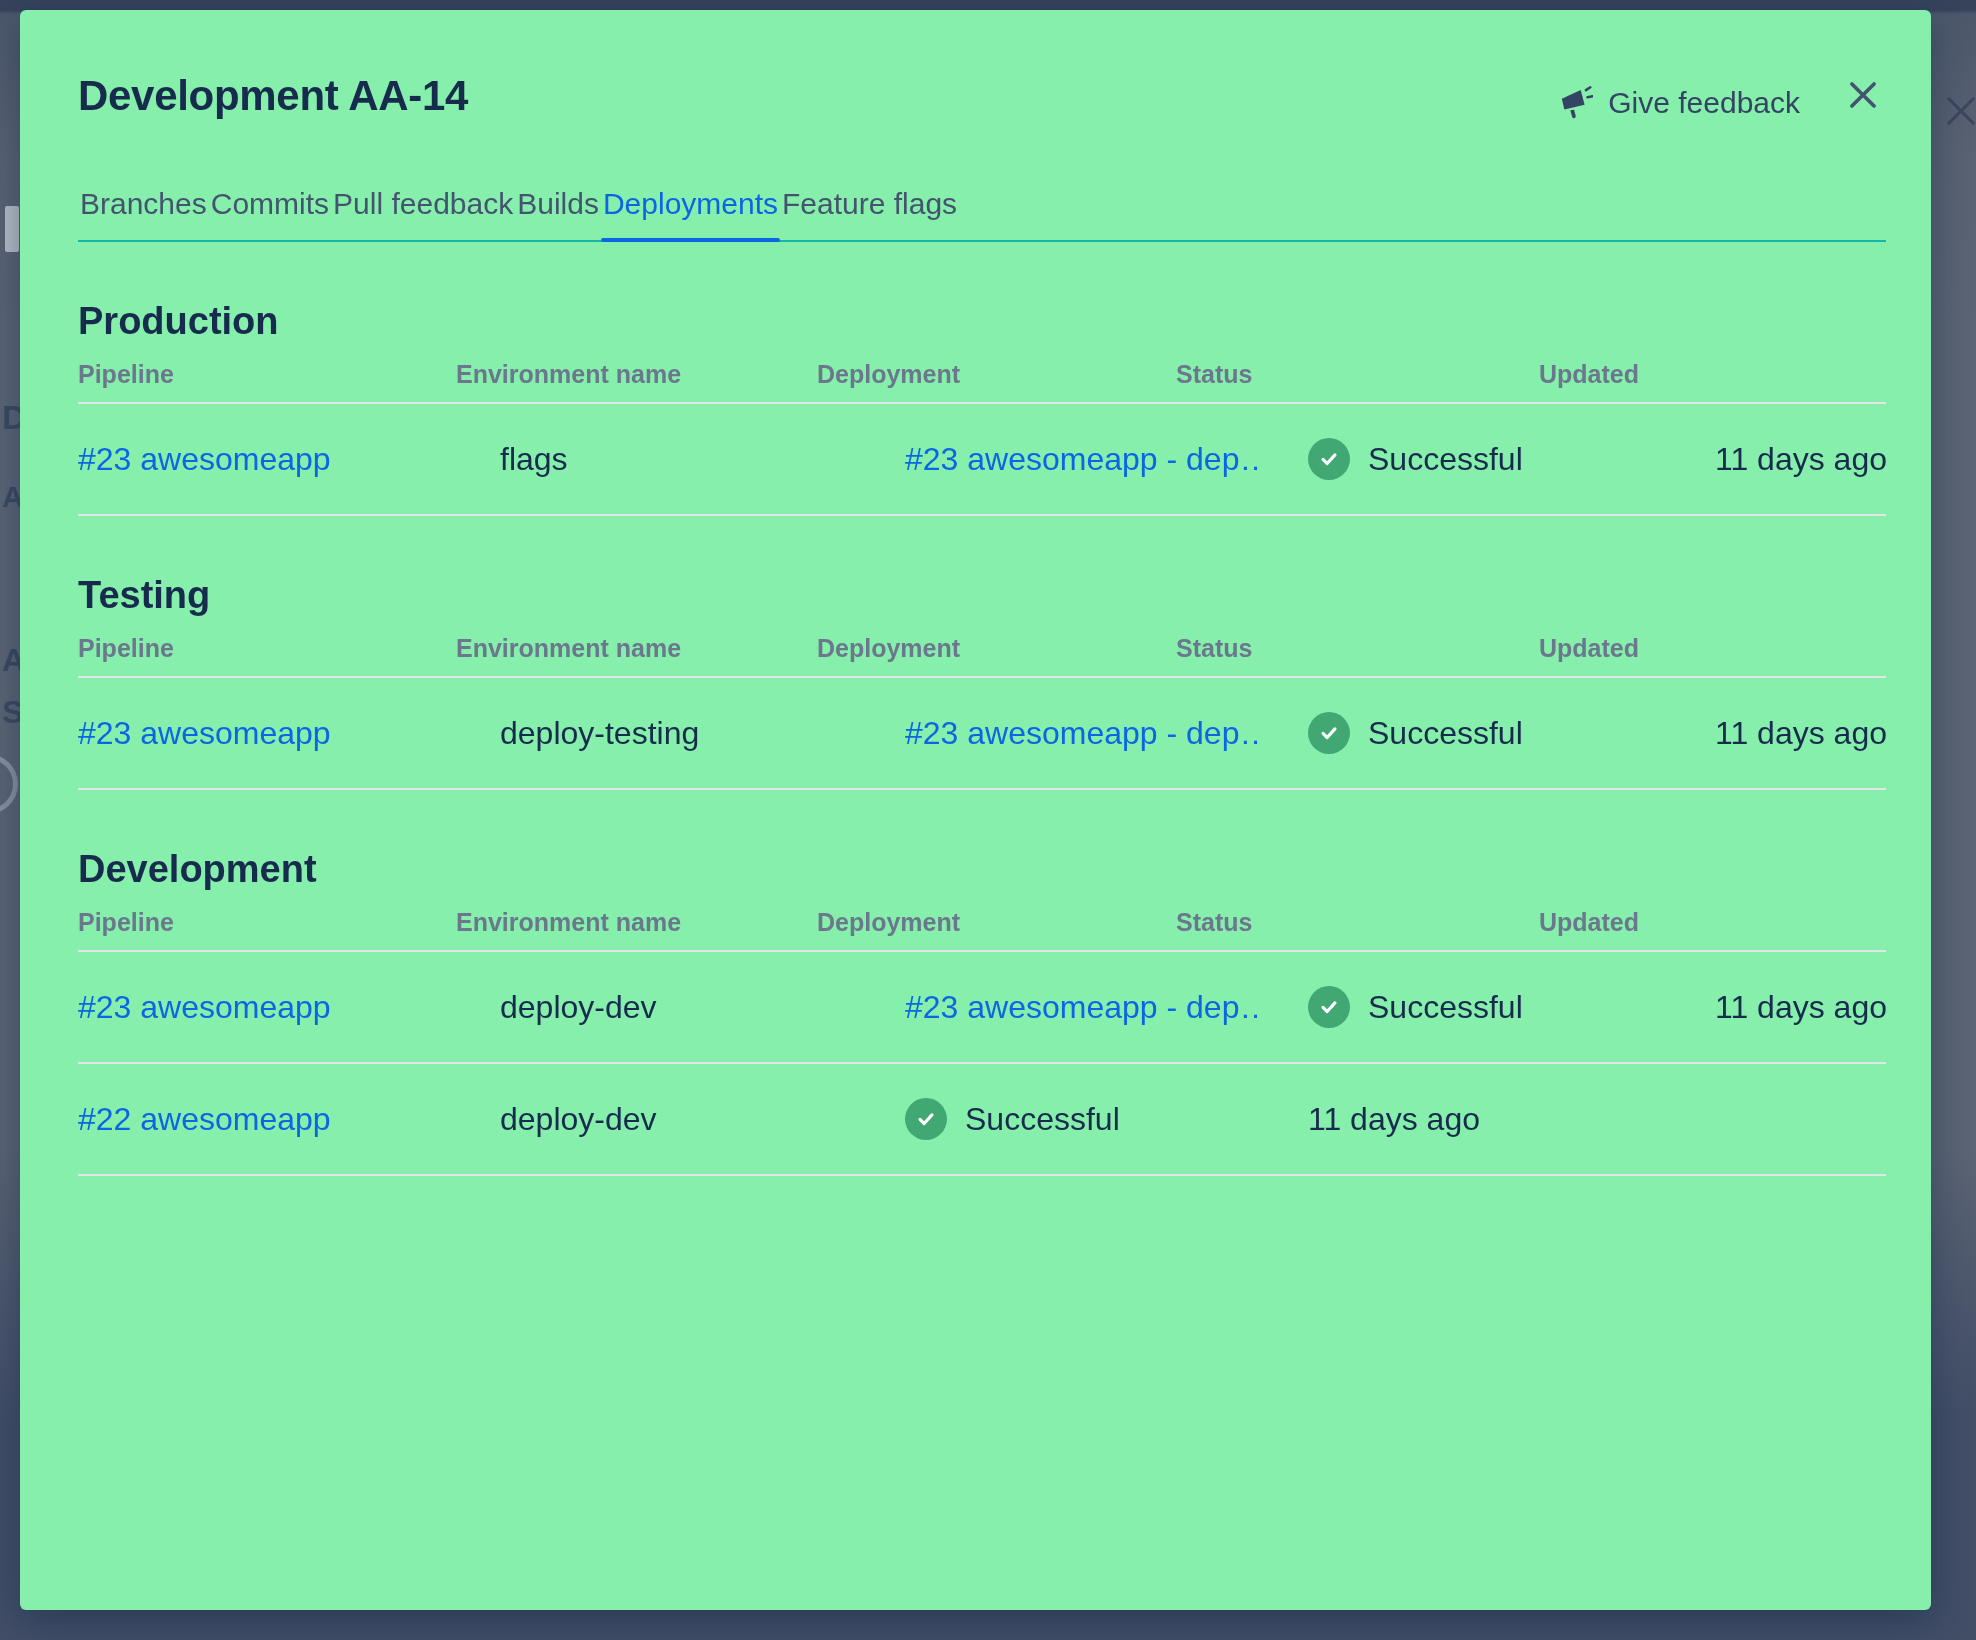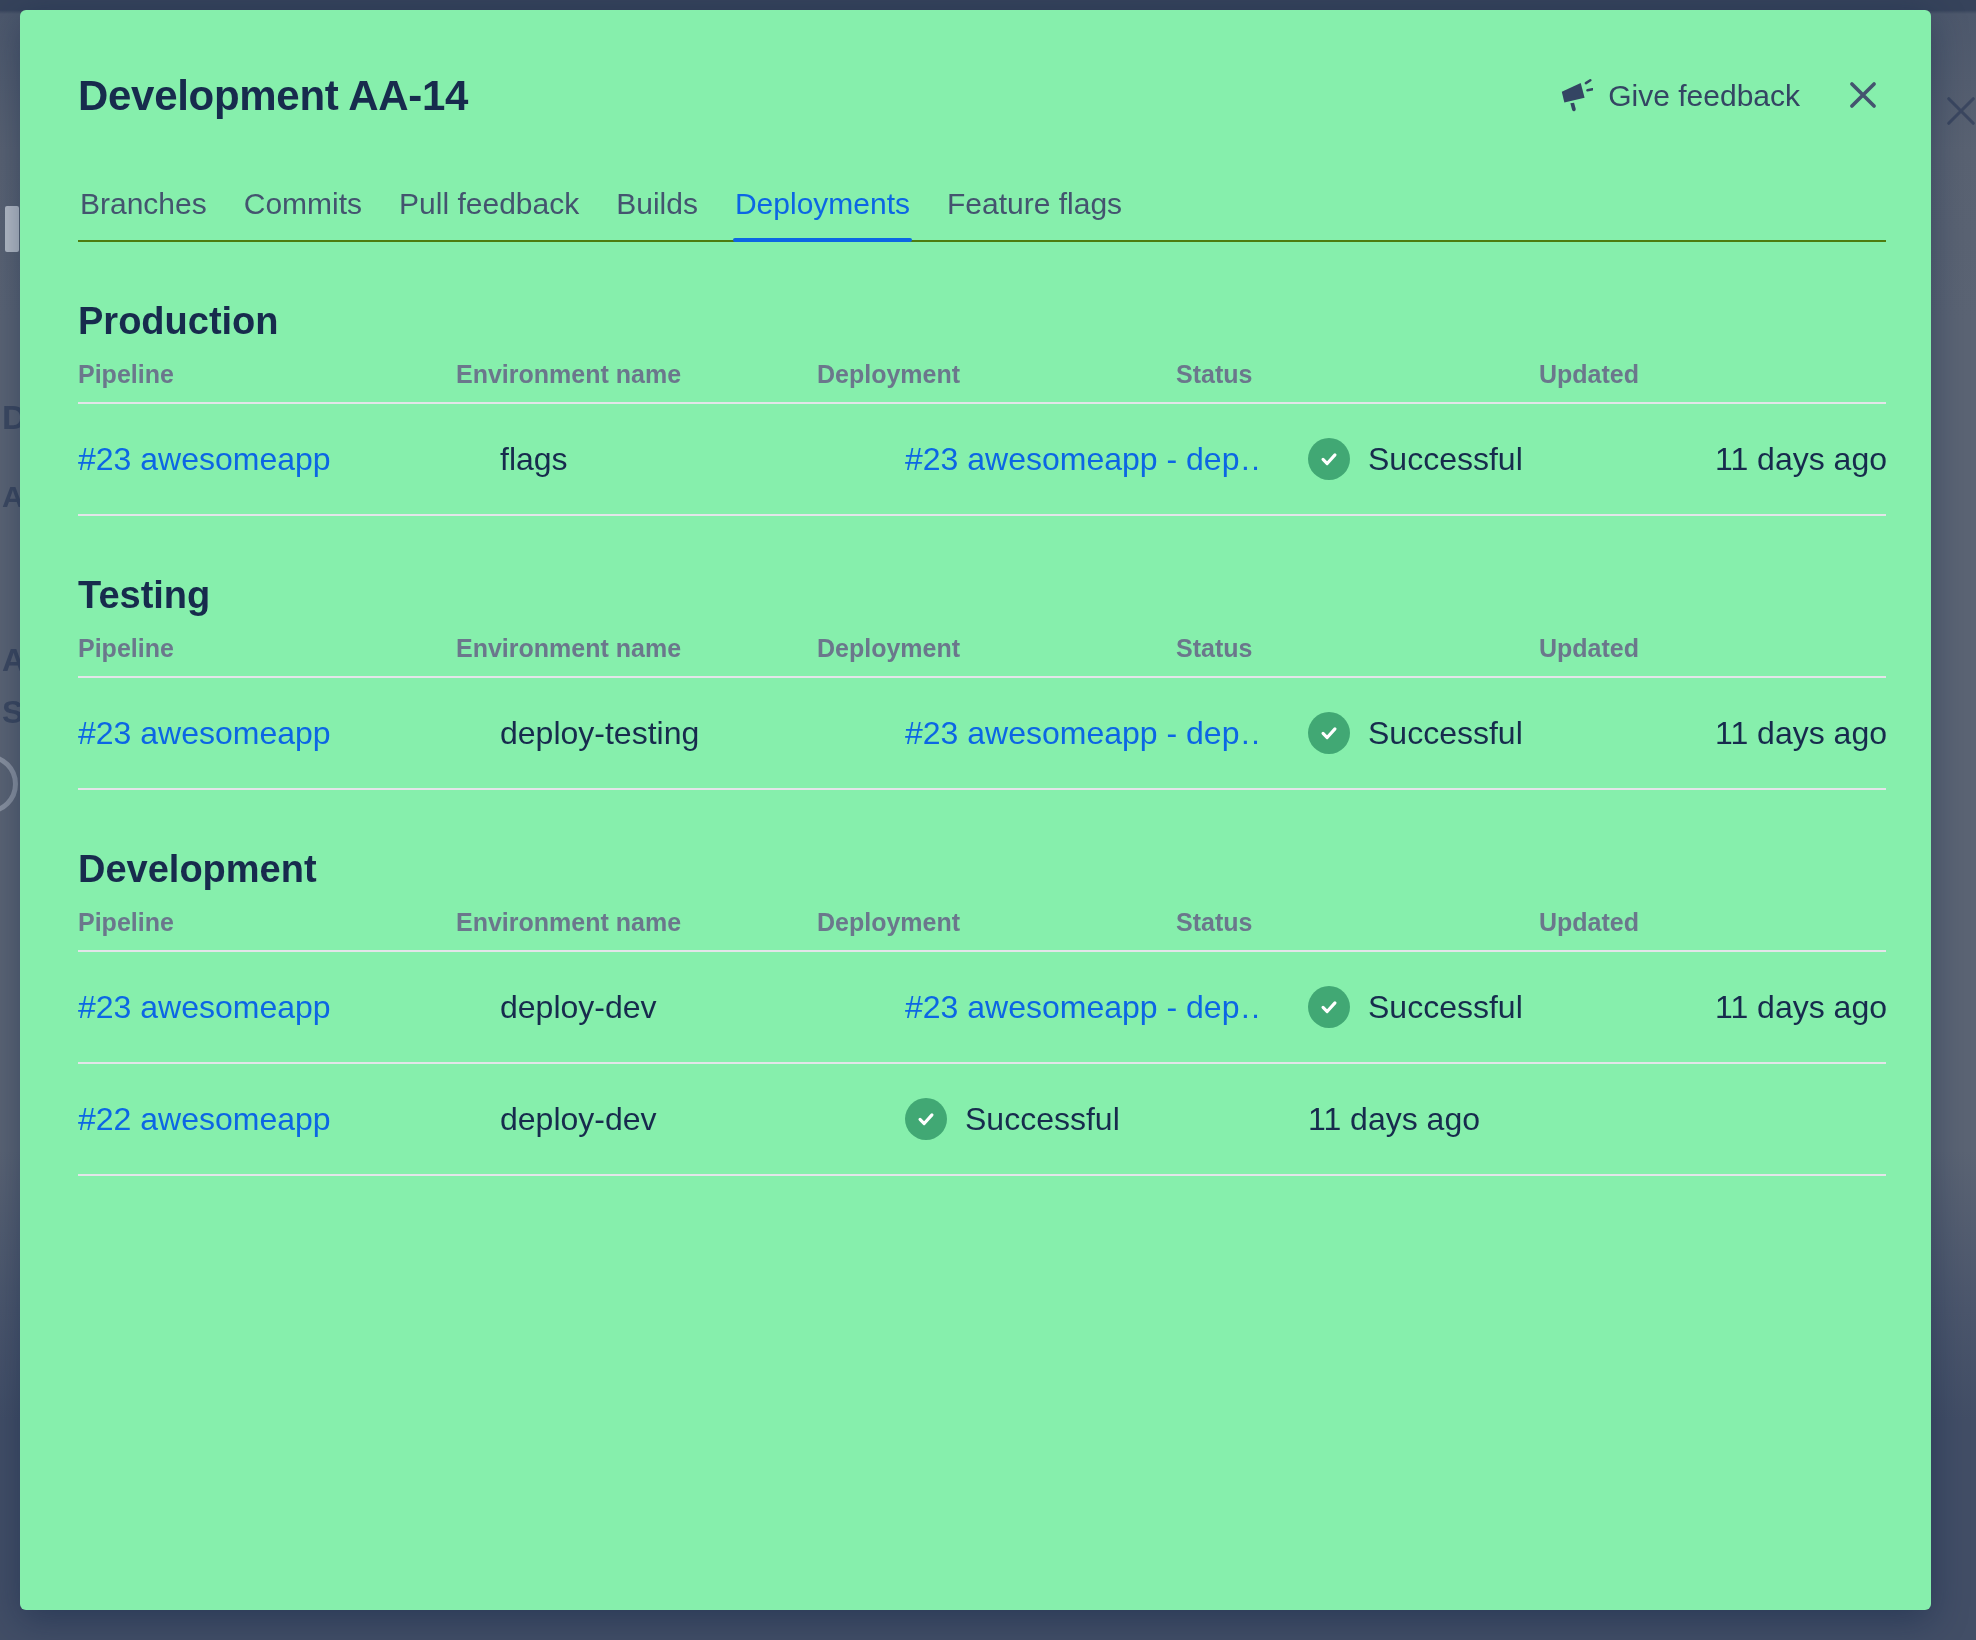--- a/index.html
+++ b/index.html
@@ -32,27 +32,27 @@
 
   
   .modal {
     position: absolute; top: 10px; left: 20px; right: 45px; bottom: 30px;
     background: #86efac; border-radius: 6px;
     padding: 0 45px 0 58px;
     box-shadow: 0 10px 36px rgba(9,30,66,.42);
   }
   .modal-header { display: flex; align-items: center; justify-content: space-between; padding-top: 60px; }
   .modal-title { margin: 0; font-size: 42px; line-height: 52px; font-weight: 600; letter-spacing: -.3px; color: #172b4d; }
-  .header-actions { display: flex; align-items: center; }
+  .header-actions { display: flex; align-items: flex-end; }
   .feedback-btn { display: flex; align-items: center; gap: 15px; font-size: 30px; font-weight: 500; color: #344563; cursor: pointer; background: none; border: none; padding: 0; font-family: inherit; }
   .feedback-btn svg { display: block; }
   .close-btn { margin-left: 40px; background: none; border: none; padding: 4px; color: #44546f; cursor: pointer; display: flex; }
 
   
-  .tabs { display: flex; gap: 33px; margin-top: 64px; border-bottom: 2px solid #4d7c0f; }
+  .tabs { display: flex; margin-top: 64px; border-bottom: 2px solid #14b8a6; }
   .tab { font-size: 30px; line-height: 36px; font-weight: 500; color: #44546f; padding: 0 2px 18px; position: relative; cursor: pointer; white-space: nowrap; }
   .tab.active { color: #0c66e4; }
   .tab.active::after { content: ""; position: absolute; left: 0; right: 0; bottom: -2px; height: 4px; background: #0c66e4; border-radius: 2px; }
 
   
   .section { margin-top: 56px; }
   .section-heading { margin: 0; font-size: 38px; line-height: 46px; font-weight: 700; color: #172b4d; }
   .thead, .trow {
     display: grid;
     grid-template-columns: 378px 361px 359px 363px 1fr;

